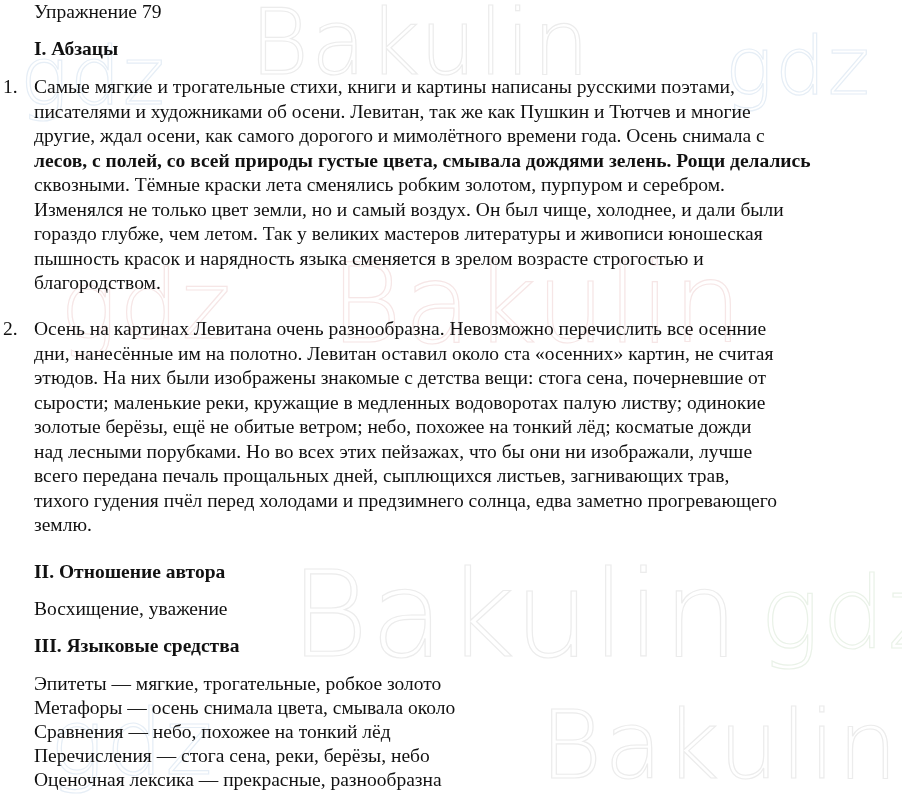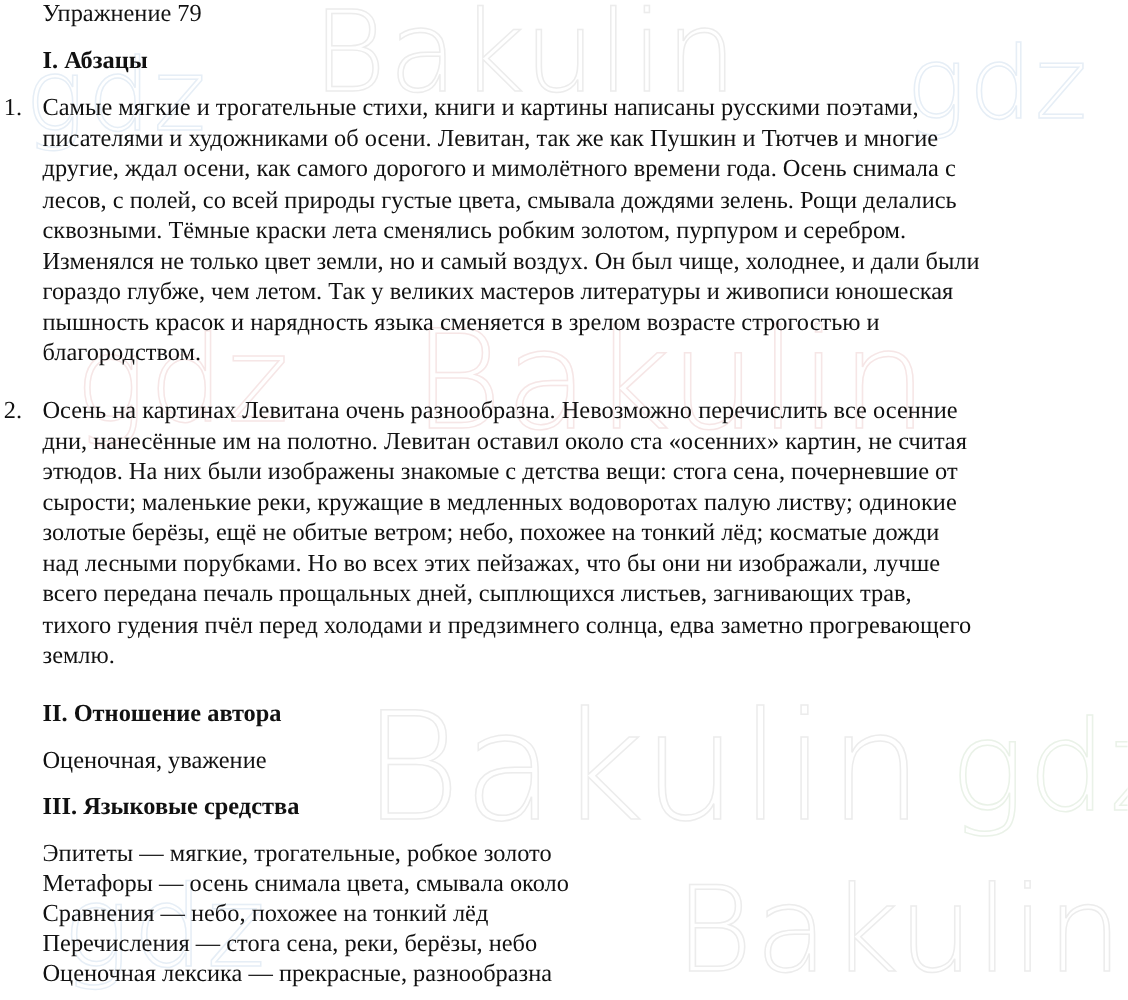--- a/index.html
+++ b/index.html
@@ -80,21 +80,21 @@
 
   <div class="line title">Упражнение 79</div>
 
   <div class="line heading" style="top:37px;">I. Абзацы</div>
 
   <div>
     <div class="num" style="top:75px;">1.</div>
     <div class="line plain" style="top:75px;">Самые мягкие и трогательные стихи, книги и картины написаны русскими поэтами,</div>
     <div class="line plain" style="top:100px;">писателями и художниками об осени. Левитан, так же как Пушкин и Тютчев и многие</div>
     <div class="line plain" style="top:124px;">другие, ждал осени, как самого дорогого и мимолётного времени года. Осень снимала с</div>
-    <div class="line plain" style="top:149px;">лесов, с полей, со всей природы густые цвета, смывала дождями зелень. Рощи делались</div>
+    <div class="line plain" style="top:149px;font-weight:bold;">лесов, с полей, со всей природы густые цвета, смывала дождями зелень. Рощи делались</div>
     <div class="line plain" style="top:173px;">сквозными. Тёмные краски лета сменялись робким золотом, пурпуром и серебром.</div>
     <div class="line plain" style="top:198px;">Изменялся не только цвет земли, но и самый воздух. Он был чище, холоднее, и дали были</div>
     <div class="line plain" style="top:222px;">гораздо глубже, чем летом. Так у великих мастеров литературы и живописи юношеская</div>
     <div class="line plain" style="top:247px;">пышность красок и нарядность языка сменяется в зрелом возрасте строгостью и</div>
     <div class="line plain" style="top:271px;">благородством.</div>
   </div>
 
   <div>
     <div class="num" style="top:317px;">2.</div>
     <div class="line plain" style="top:317px;">Осень на картинах Левитана очень разнообразна. Невозможно перечислить все осенние</div>
@@ -102,21 +102,21 @@
     <div class="line plain" style="top:366px;text-align:right;">этюдов. На них были изображены знакомые с детства вещи: стога сена, почерневшие от</div>
     <div class="line plain" style="top:391px;">сырости; маленькие реки, кружащие в медленных водоворотах палую листву; одинокие</div>
     <div class="line plain" style="top:415px;">золотые берёзы, ещё не обитые ветром; небо, похожее на тонкий лёд; косматые дожди</div>
     <div class="line plain" style="top:440px;">над лесными порубками. Но во всех этих пейзажах, что бы они ни изображали, лучше</div>
     <div class="line plain" style="top:464px;">всего передана печаль прощальных дней, сыплющихся листьев, загнивающих трав,</div>
     <div class="line plain" style="top:489px;text-align:right;">тихого гудения пчёл перед холодами и предзимнего солнца, едва заметно прогревающего</div>
     <div class="line plain" style="top:513px;">землю.</div>
   </div>
 
   <div class="line heading" style="top:560px;">II. Отношение автора</div>
-  <div class="line plain" style="top:597px;">Оценочная, уважение</div>
+  <div class="line plain" style="top:597px;">Восхищение, уважение</div>
 
   <div class="line heading" style="top:634px;">III. Языковые средства</div>
   <div>
     <div class="line plain" style="top:672px;">Эпитеты — мягкие, трогательные, робкое золото</div>
     <div class="line plain" style="top:696px;">Метафоры — осень снимала цвета, смывала около</div>
     <div class="line plain" style="top:720px;">Сравнения — небо, похожее на тонкий лёд</div>
     <div class="line plain" style="top:744px;">Перечисления — стога сена, реки, берёзы, небо</div>
     <div class="line plain" style="top:768px;">Оценочная лексика — прекрасные, разнообразна</div>
   </div>
 

